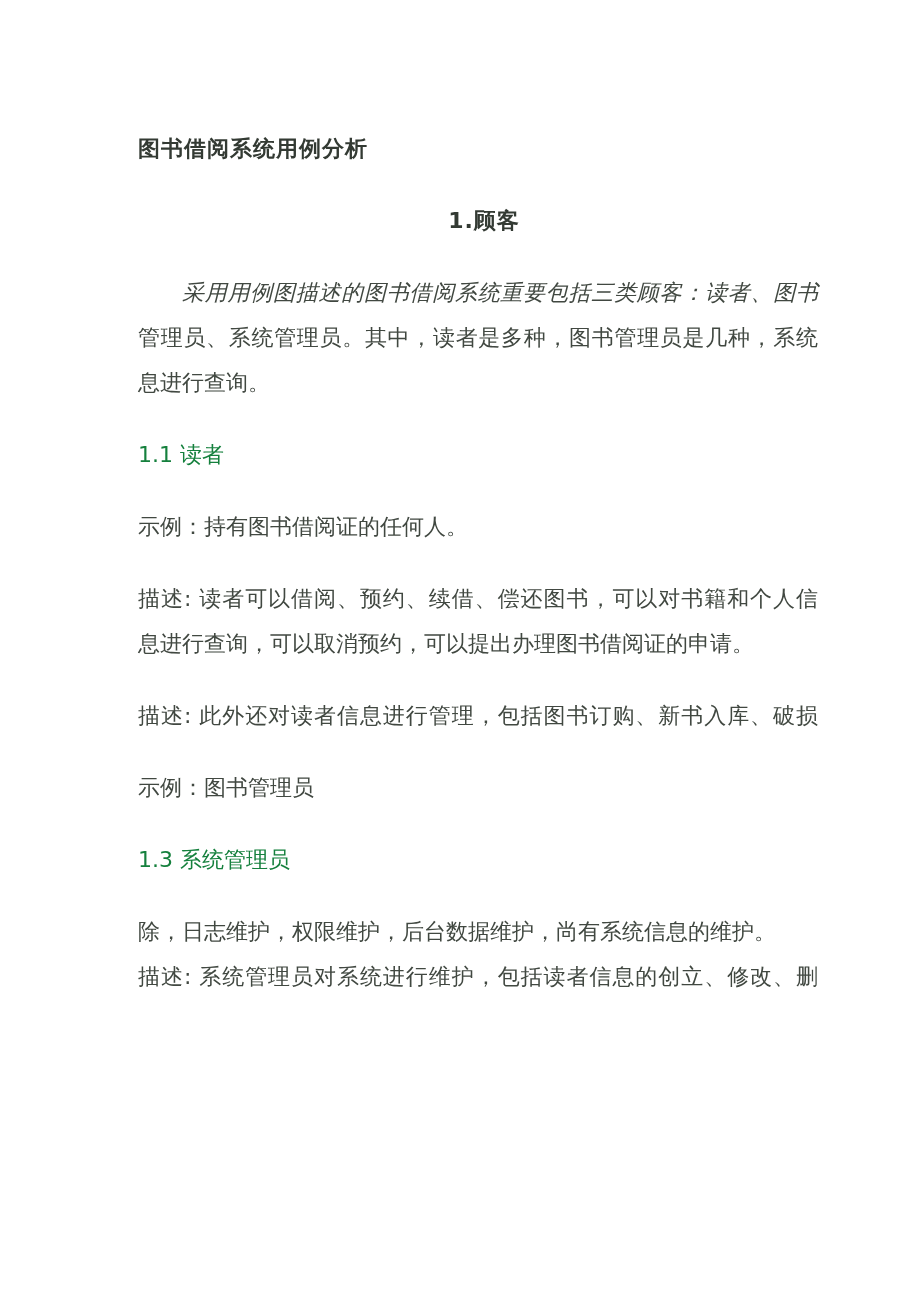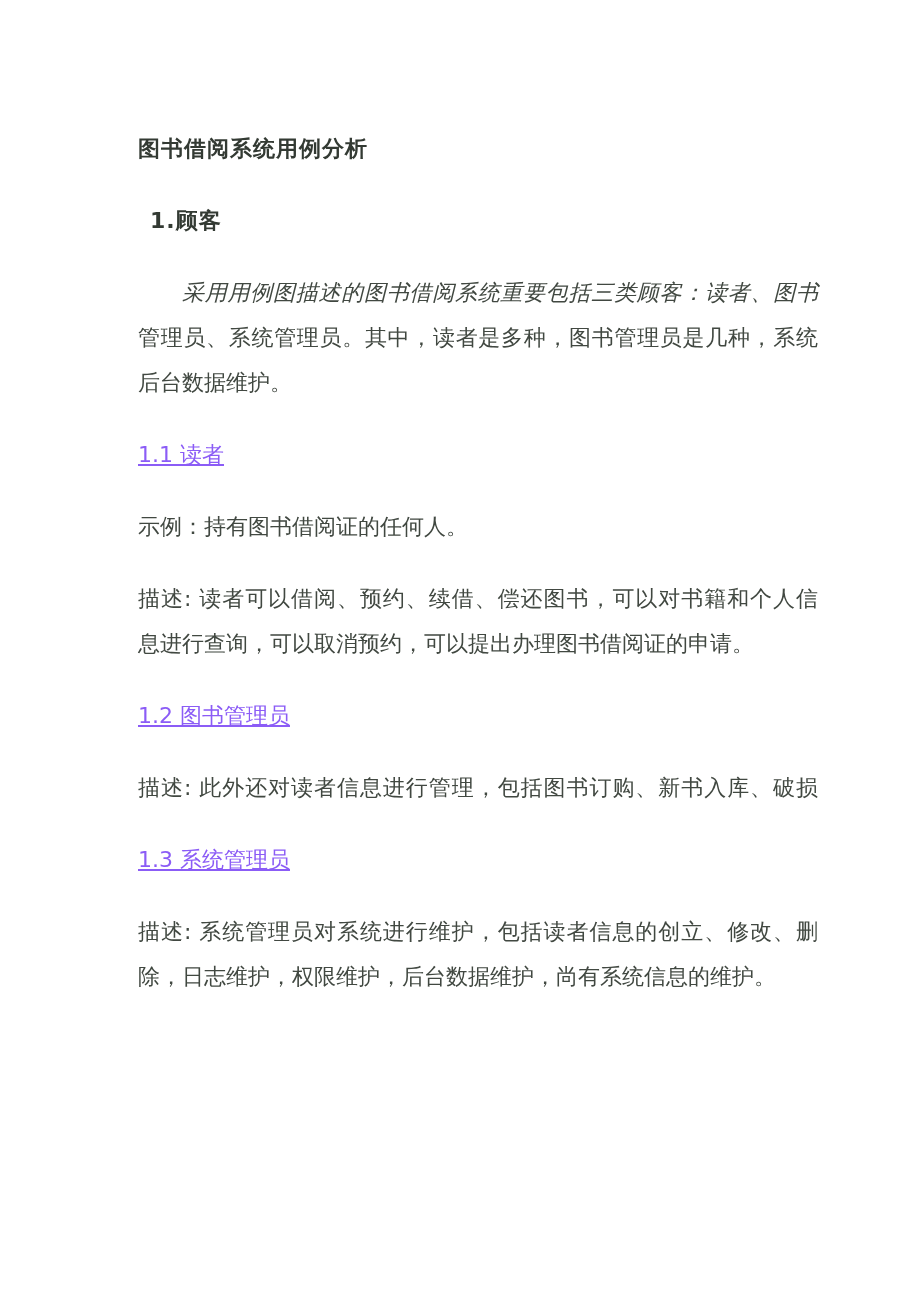--- a/index.html
+++ b/index.html
@@ -32,24 +32,24 @@
     font-size: 22px;
     color: #414841;
     line-height: 45px;
     margin: 0 0 27px 0;
   }
   .block.heading1 {
     font-weight: bold;
     color: #333a33;
     padding-left: 12px;
     letter-spacing: 1px;
+    text-align: center;
   }
   .block.heading2 {
-    color: #8b5cf6;
-    text-decoration: underline;
+    color: #15803d;
   }
   .line {
     min-height: 45px;
   }
   
   .line.fill {
     text-align: justify;
     text-align-last: justify;
   }
   .line.indent {
@@ -60,33 +60,35 @@
 </head>
 <body>
 
 <div class="page">
   <div class="doc-title">图书借阅系统用例分析</div>
   <div>
       <div class="block heading1">1.顾客</div>
       <div class="block para">
         <div class="line fill indent">采用用例图描述的图书借阅系统重要包括三类顾客：读者、图书</div>
         <div class="line fill">管理员、系统管理员。其中，读者是多种，图书管理员是几种，系统</div>
-        <div class="line">后台数据维护。</div>
+        <div class="line">息进行查询。</div>
       </div>
       <div class="block heading2">1.1 读者</div>
       <div class="block para">
         <div class="line">示例：持有图书借阅证的任何人。</div>
       </div>
       <div class="block para">
         <div class="line fill">描述: 读者可以借阅、预约、续借、偿还图书，可以对书籍和个人信</div>
         <div class="line">息进行查询，可以取消预约，可以提出办理图书借阅证的申请。</div>
       </div>
-      <div class="block heading2">1.2 图书管理员</div>
       <div class="block para">
         <div class="line fill">描述: 此外还对读者信息进行管理，包括图书订购、新书入库、破损</div>
       </div>
+      <div class="block para">
+        <div class="line">示例：图书管理员</div>
+      </div>
       <div class="block heading2">1.3 系统管理员</div>
       <div class="block para">
+        <div class="line">除，日志维护，权限维护，后台数据维护，尚有系统信息的维护。</div>
         <div class="line fill">描述: 系统管理员对系统进行维护，包括读者信息的创立、修改、删</div>
-        <div class="line">除，日志维护，权限维护，后台数据维护，尚有系统信息的维护。</div>
       </div>
     </div>
 </div>
 
 </body></html>

